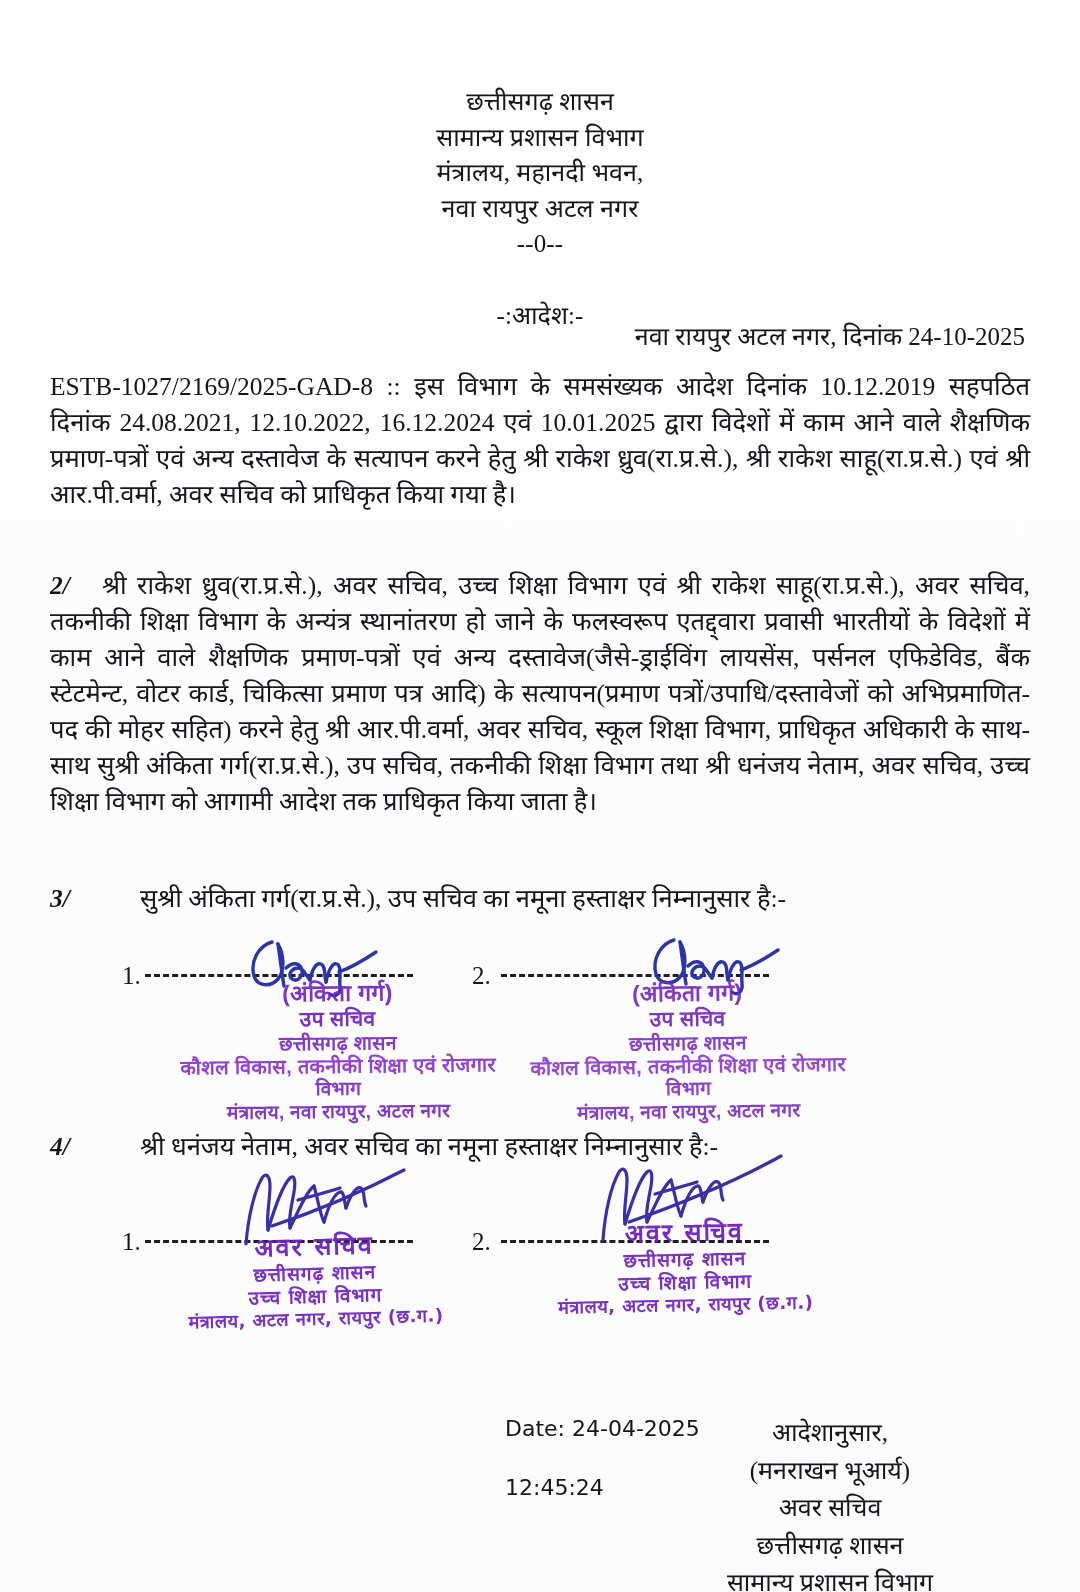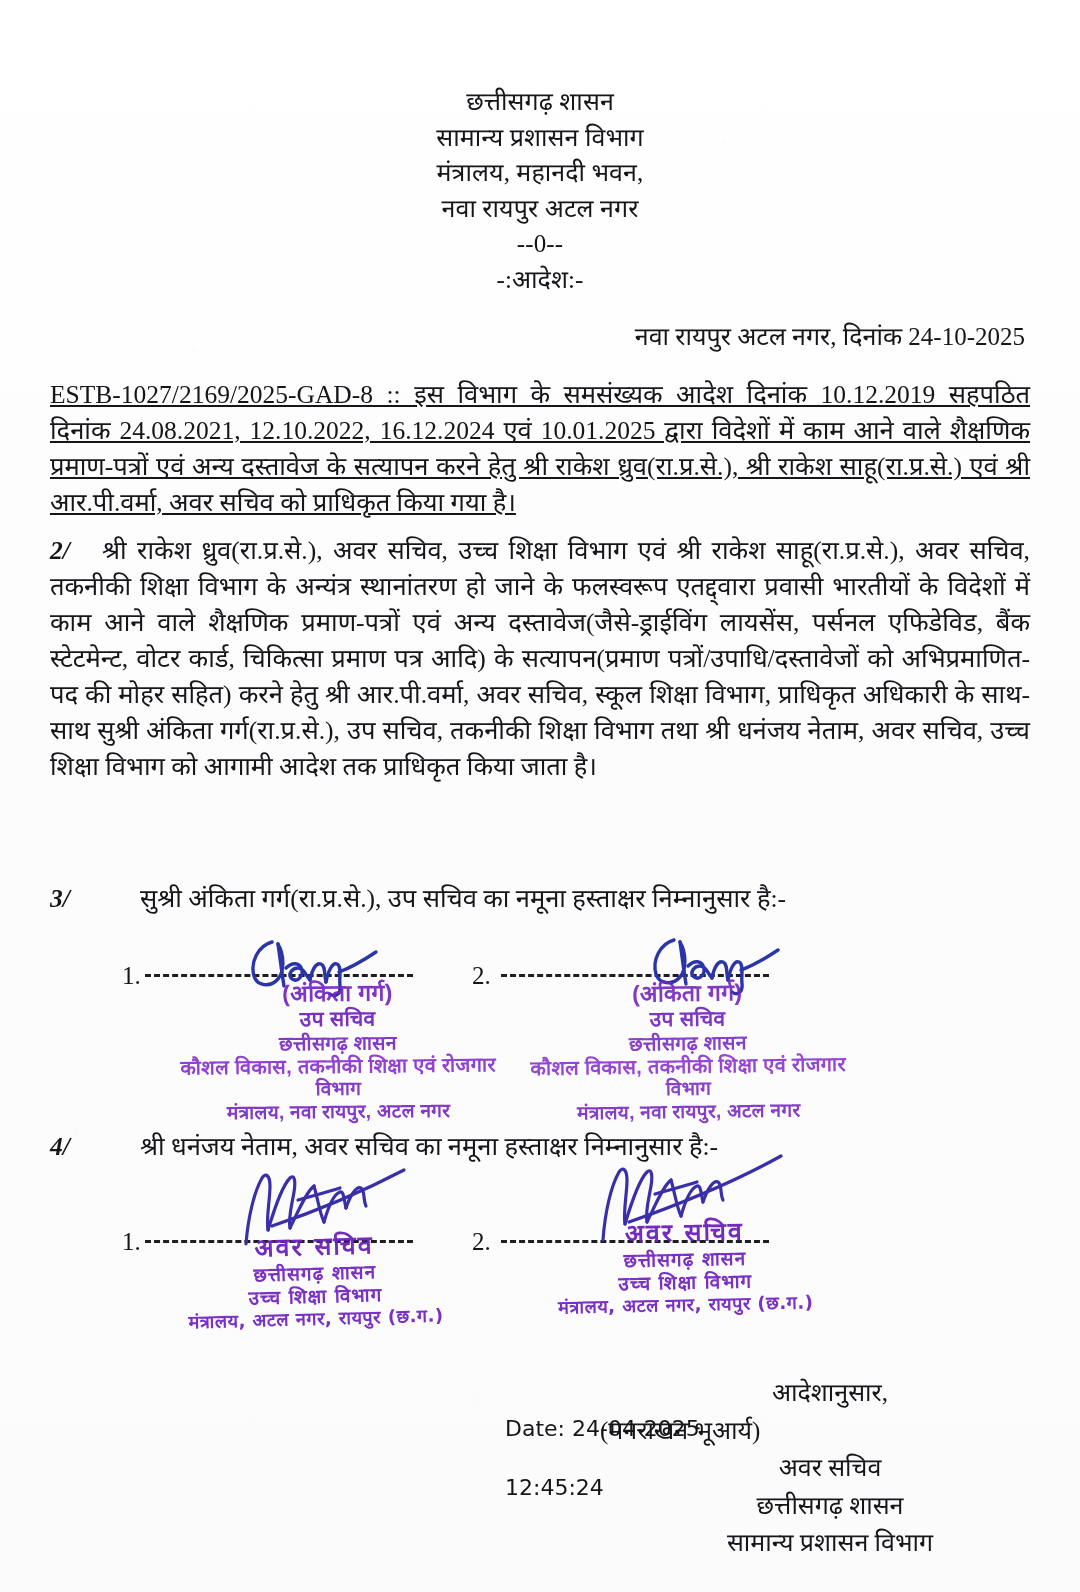--- a/index.html
+++ b/index.html
@@ -41,42 +41,42 @@
     left: 0;
     width: 1080px;
     text-align: center;
     line-height: 1.42;
   }
   .letterhead div {
     font-size: 25px;
     letter-spacing: 0.1px;
   }
   .lh-rule { font-size: 23px; letter-spacing: 1px; }
-  .lh-order { font-size: 24px; }
+  .lh-order { font-size: 24px; margin-top: 36px; }
 
   
   .dateline {
     position: absolute;
     top: 318px;
     right: 55px;
     font-size: 25px;
   }
 
   
   .para {
     position: absolute;
     left: 50px;
     width: 980px;
     font-size: 25.5px;
     line-height: 36px;
     text-align: justify;
     text-justify: inter-word;
   }
-  .para.p1 { top: 377px; text-indent: 0; text-decoration: underline; }
-  .para.p2 { top: 533px; }
+  .para.p1 { top: 369px; text-indent: 0; }
+  .para.p2 { top: 568px; }
   .para.p3 { top: 833px; margin-top: 48px; }
 
   .pnum {
     display: inline-block;
     width: 52px;
     font-weight: bold;
     font-style: italic;
   }
   .pindent { display: inline-block; width: 38px; }
 
@@ -172,22 +172,22 @@
   
   .footer-right {
     position: absolute;
     top: 1374px;
     left: 600px;
     width: 460px;
     text-align: center;
     font-size: 25px;
     line-height: 1.5;
   }
-  .footer-right .aadesh { text-align: center; }
-  .footer-right .name-line { text-align: left; }
+  .footer-right .aadesh { text-align: center; margin-top: 40px; }
+  .footer-right .name-line { text-align: center; }
 
   .dsc {
     position: absolute;
     top: 1385px;
     left: 505px;
     font-family: "DejaVu Sans", "Liberation Sans", sans-serif;
     font-size: 22px;
     line-height: 1.33;
     color: #16161a;
     white-space: pre-line;

